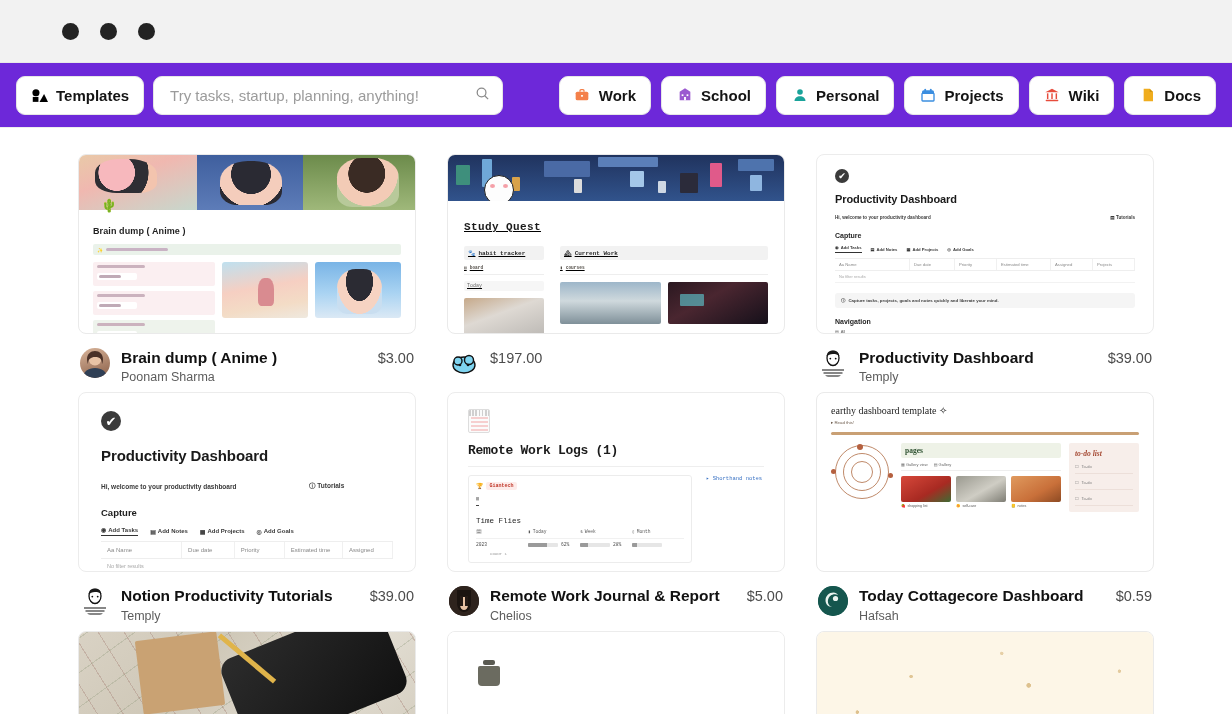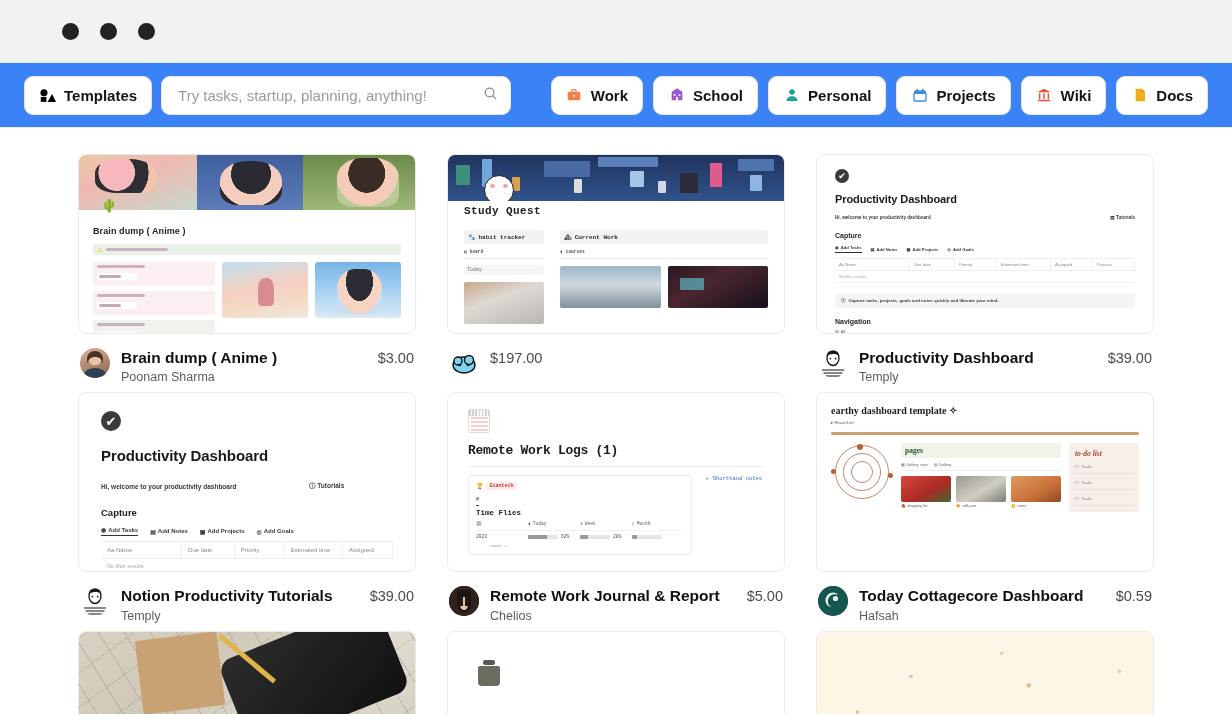--- a/index.html
+++ b/index.html
@@ -14,22 +14,22 @@
   
   .titlebar {
     height: 63px; background: #f2f2f2;
     display: flex; align-items: center; padding-left: 62px; gap: 21px;
     border-bottom: 1px solid #e8e8e8;
   }
   .dot { width: 17px; height: 17px; border-radius: 50%; background: #232323; }
 
   
   .toolbar {
-    height: 65px; background: #3b82f6;
-    display: flex; align-items: center; padding: 0 24px;
+    height: 65px; background: #6d28d9;
+    display: flex; align-items: center; padding: 0 16px;
     border-bottom: 1px solid #ededed;
     position: relative;
   }
   .btn {
     height: 39px; border: 1px solid #e6e6e6; border-radius: 9px;
     background: #fff; display: flex; align-items: center; gap: 8px;
     padding: 0 14px; font-size: 15px; font-weight: 700; color: #141414;
     white-space: nowrap; cursor: pointer;
   }
   .btn .ic { display:flex; align-items:center; justify-content:center; width:17px; height:17px; }
@@ -102,21 +102,21 @@
   .anime-img1:after{content:"";position:absolute;left:42%;top:28%;width:18%;height:50%;background:#d98b90;border-radius:40% 40% 20% 20%;}
   .anime-img2 { flex:1; height: 56px; border-radius: 3px; background: linear-gradient(180deg,#79b4e6 0%,#a9d3f2 55%,#dbe9f5 100%); position:relative;}
   .anime-img2:after{content:"";position:absolute;left:26%;top:12%;width:52%;height:80%;background:radial-gradient(ellipse at 50% 28%, #2b2b33 0 42%, #f6d3c2 43% 70%, #c9def0 71%);border-radius:42% 42% 22% 22%;}
 
   
   .sq-banner { height: 46px; background: linear-gradient(180deg,#20335e,#31538c); position: relative; overflow:hidden;}
   .sq-banner .pix { position:absolute; border-radius:1px; }
   .sq-koi { position:absolute; left:36px; top:20px; width:30px; height:30px; border-radius:50%; background:#fdfdfd; border:1.4px solid #1d1d1d; }
   .sq-koi:before{content:"";position:absolute;left:5px;top:8px;width:5px;height:4px;border-radius:50%;background:#f5a0a8;}
   .sq-koi:after{content:"";position:absolute;right:5px;top:8px;width:5px;height:4px;border-radius:50%;background:#f5a0a8;}
-  .sq-body{padding: 4px 16px 0 16px; font-family:"Liberation Mono", monospace;}
+  .sq-body{padding: 20px 16px 0 16px; font-family:"Liberation Mono", monospace;text-decoration:underline;}
   .sq-h{font-size:11px;font-weight:700;color:#1c1c1c;letter-spacing:.4px;}
   .sq-cols{display:flex;gap:16px;margin-top:13px;}
   .sq-left{flex:0 0 80px;}
   .sq-right{flex:1;}
   .sq-tab{font-size:6px;font-weight:700;color:#2d2d2d;background:#f2f2f2;border-radius:2px;padding:3px 4px;display:flex;gap:3px;align-items:center;}
   .sq-sub{font-size:4.5px;font-weight:700;color:#55504a;margin-top:5px;padding-bottom:4px;border-bottom:1px solid #eee;display:flex;gap:3px;align-items:center;}
   .sq-today{font-size:5px;color:#6b6b6b;margin-top:6px;background:#f6f6f6;padding:2px 3px;border-radius:2px;}
   .sq-imgs{display:flex;gap:7px;margin-top:7px;}
   .sq-img{flex:1;height:42px;border-radius:2px;}
   .sq-lap{height:42px;border-radius:2px;margin-top:7px;background:linear-gradient(160deg,#c6a98a 0%, #ded9d3 40%, #b9b6b2 100%);}
@@ -151,21 +151,21 @@
   
   .rw { padding: 16px 20px 0 20px; font-family:"Liberation Mono", monospace; }
   .rw-ico { width: 22px; height: 24px; border-radius:2px; background:#fbfbfb; border:1px solid #ddd; position:relative; overflow:hidden;}
   .rw-ico:before{content:"";position:absolute;top:0;left:0;right:0;height:6px;background:repeating-linear-gradient(90deg,#d0cfcf 0 1.5px,#fafafa 1.5px 3.2px);}
   .rw-ico:after{content:"";position:absolute;top:7px;left:1.5px;right:1.5px;bottom:1.5px;background:repeating-linear-gradient(0deg,#f6cfcf 0 2px,#fbfbfb 2px 4px);}
   .rw-h{font-size:13px;font-weight:700;color:#1b1b1b;margin-top:10px;letter-spacing:-.3px;}
   .rw-cols{display:flex;gap:14px;margin-top:8px;border-top:1px solid #eee;padding-top:8px;}
   .rw-box{flex:1;border:1px solid #ececec;border-radius:3px;padding:6px 7px;}
   .rw-tag{font-size:5px;font-weight:700;color:#c0392b;background:#fdecea;border-radius:2px;padding:1px 3px;display:inline-block;}
   .rw-tab{font-size:5px;color:#666;margin-top:5px;border-bottom:1.2px solid #444;display:inline-block;padding-bottom:3px;}
-  .rw-t{font-size:7.5px;font-weight:700;color:#1e1e1e;margin-top:3px;}
+  .rw-t{font-size:7.5px;font-weight:400;color:#1e1e1e;margin-top:11px;}
   .rw-head{display:flex;margin-top:4px;font-size:4.6px;color:#5a5a5a;gap:0;}
   .rw-head div{flex:1;display:flex;gap:2px;align-items:center;}
   .rw-row{display:flex;margin-top:4px;font-size:4.6px;color:#4a4a4a;align-items:center;border-top:1px solid #f1f1f1;padding-top:3px;}
   .rw-row div{flex:1;display:flex;gap:3px;align-items:center;}
   .bar{height:4px;width:30px;background:#e6e6e6;border-radius:1px;position:relative;overflow:hidden;}
   .bar i{position:absolute;left:0;top:0;bottom:0;background:#9a9a9a;display:block;}
   .rw-count{font-size:4px;color:#9a9a9a;margin-top:5px;padding-left:14px;}
   .rw-side{flex:0 0 58px;font-size:5.5px;color:#3b73c4;line-height:1.6;}
 
   
@@ -174,21 +174,21 @@
     radial-gradient(circle at 18% 60%, #c0392b 0 3px, transparent 4px),
     radial-gradient(circle at 30% 75%, #b83227 0 3px, transparent 4px),
     radial-gradient(circle at 62% 40%, #d0452f 0 3px, transparent 4px),
     radial-gradient(circle at 78% 62%, #c93d2a 0 3px, transparent 4px),
     radial-gradient(circle at 88% 30%, #bf3a27 0 2.5px, transparent 3.5px),
     radial-gradient(circle at 45% 80%, #c4382a 0 2.5px, transparent 3.5px);}
   .ec-logo{position:absolute;left:50%;top:8px;transform:translateX(-50%);font-family:"Liberation Serif", serif;color:#fff;font-size:19px;letter-spacing:.5px;}
   .ec-logo em{font-size:21px;}
   .ec-av{position:absolute;left:13px;top:32px;width:23px;height:23px;border-radius:50%;border:2px solid #fff;background:linear-gradient(150deg,#7e8a5a,#4a5438);}
   .ec-body{padding:12px 14px 0 14px;}
-  .ec-h{font-family:"Liberation Serif", serif;font-size:10px;font-weight:700;color:#1d1d1d;}
+  .ec-h{font-family:"Liberation Serif", serif;font-size:10px;font-weight:400;color:#1d1d1d;}
   .ec-read{font-size:4.4px;color:#6d5b4c;margin-top:4px;}
   .ec-div{height:3px;background:#c9a074;border-radius:2px;margin-top:7px;}
   .ec-cols{display:flex;gap:8px;margin-top:8px;}
   .ec-ring{flex:0 0 62px;height:58px;position:relative;}
   .ec-ring div{position:absolute;border:.8px solid #c08a6a;border-radius:50%;}
   .ec-pages{flex:1;}
   .ec-ptitle{font-family:"Liberation Serif",serif;font-size:7.5px;color:#2f5232;background:#eef2e7;padding:3px 4px;border-radius:2px;font-weight:700;}
   .ec-ptabs{font-size:4px;color:#6a6a6a;margin-top:4px;display:flex;gap:6px;padding-bottom:3px;border-bottom:1px solid #eee;}
   .ec-imgs{display:flex;gap:5px;margin-top:5px;}
   .ec-img{flex:1;height:26px;border-radius:2px;}

